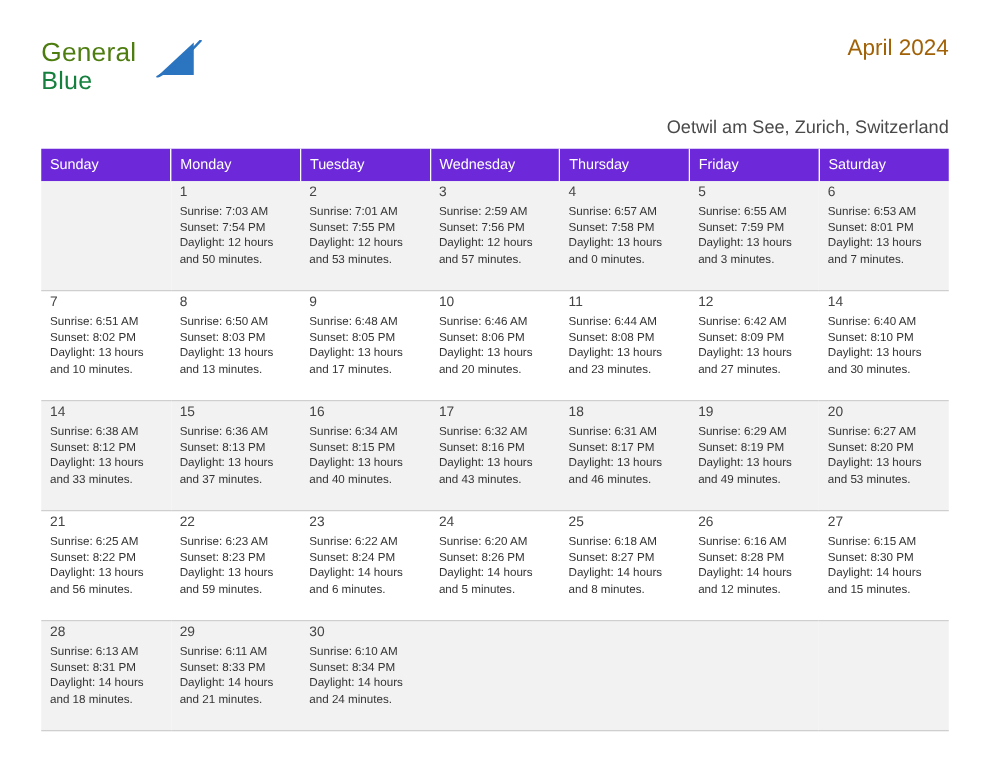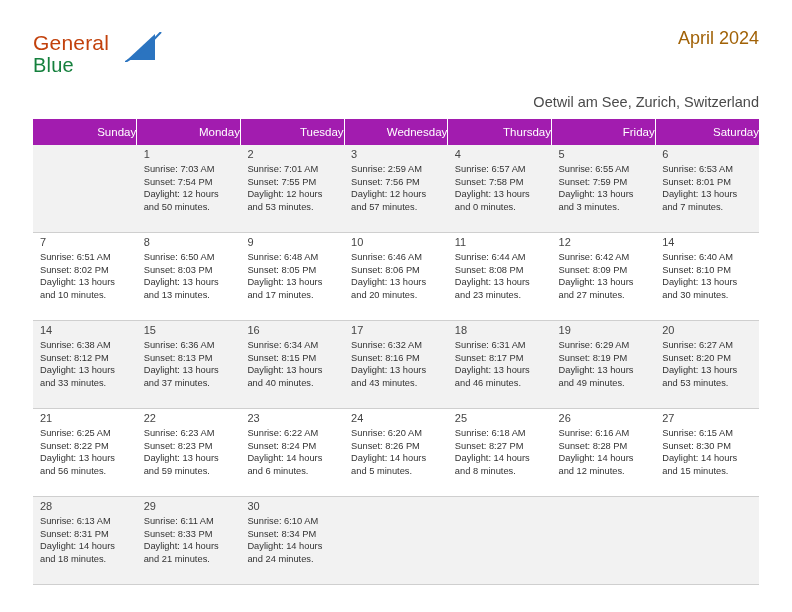--- a/index.html
+++ b/index.html
@@ -27,21 +27,21 @@
   }
   .logo {
     position: absolute;
     left: 0;
     top: 8px;
     width: 200px;
     line-height: 1;
   }
   .logo-general {
     font-size: 21px;
-    color: #c2410c;
+    color: #4d7c0f;
     letter-spacing: .2px;
     font-family: "Liberation Sans", sans-serif;
   }
   .logo-blue {
     display: block;
     font-size: 20px;
     color: #15803d;
     margin-top: 2px;
     letter-spacing: .2px;
   }
@@ -66,25 +66,25 @@
     color: #4a4a4a;
     margin-top: 14px;
     margin-bottom: 9px;
   }
   table.cal {
     width: 726px;
     border-collapse: collapse;
     table-layout: fixed;
   }
   table.cal th {
-    background: #a21caf;
+    background: #6d28d9;
     color: #ffffff;
     font-weight: normal;
     font-size: 11.5px;
-    text-align: right;
+    text-align: left;
     padding: 5px 0 5px 7px;
     height: 16px;
     border-right: 1px solid #ffffff;
   }
   table.cal th:last-child { border-right: none; }
   table.cal td {
     vertical-align: top;
     padding: 3px 6px 6px 7px;
     height: 78px;
     border-bottom: 1px solid #cfcfcf;

